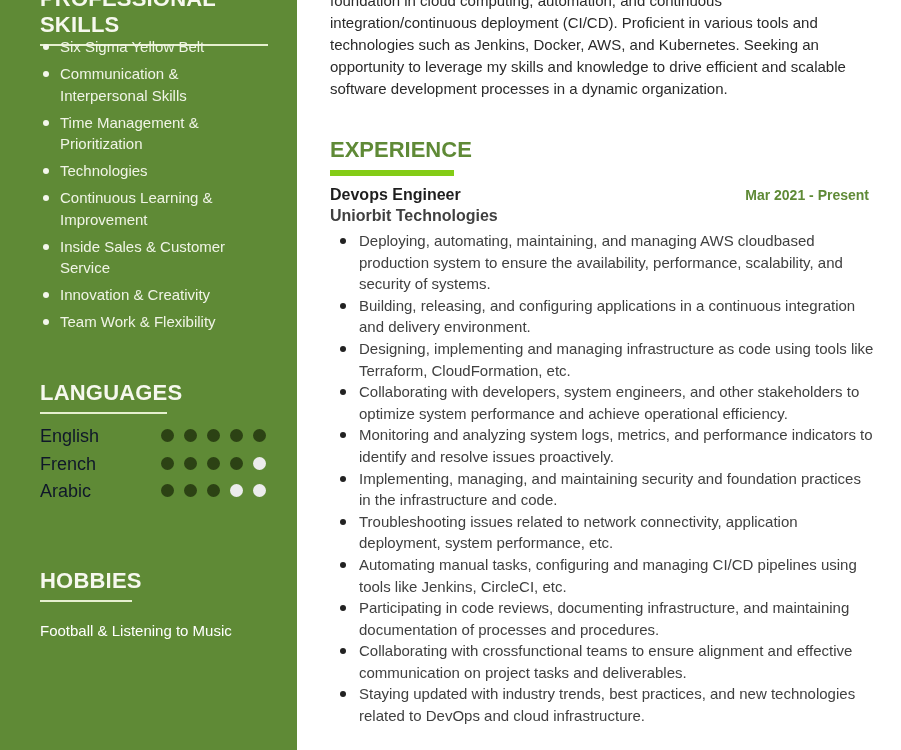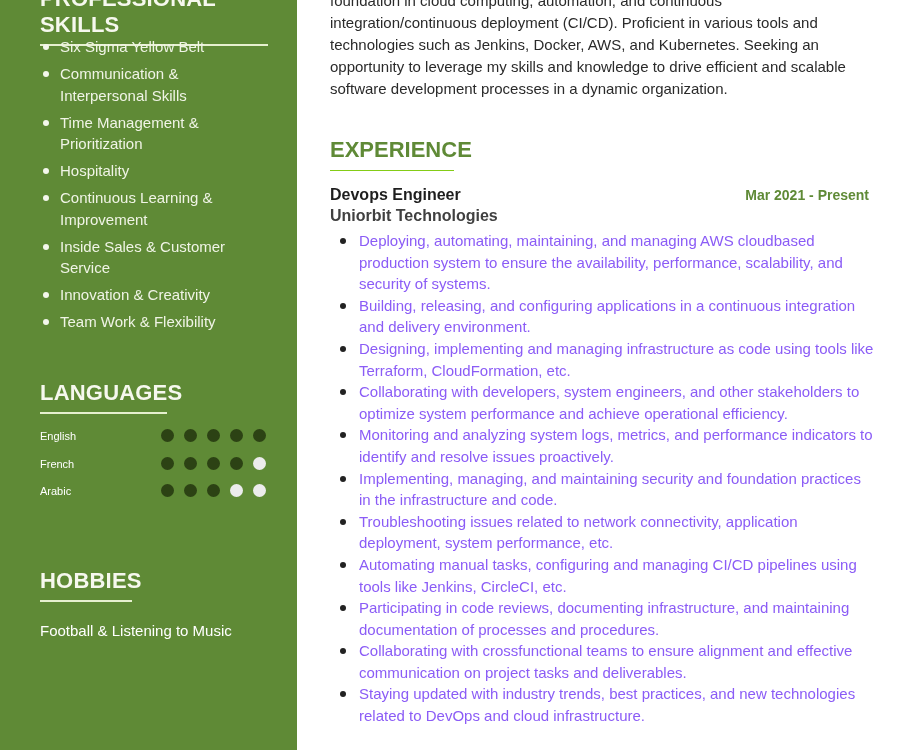--- a/index.html
+++ b/index.html
@@ -22,60 +22,60 @@
       margin-bottom: 5.5px; color: #f0f4e6;
     }
     .skills-list li .dot {
       position: absolute; left: 3px; top: 8px; width: 6px; height: 6px; border-radius: 50%;
       background: #f4f7ec;
     }
 
     .lang-heading { position: absolute; left: 40px; top: 380px; width: 127px; }
     .lang-list { position: absolute; left: 40px; top: 425px; width: 240px; }
     .lang-row { height: 27.5px; position: relative; }
-    .lang-name { font-size: 11px; line-height: 22px; color: #ffffff; }
+    .lang-name { font-size: 18px; line-height: 22px; color: #0f172a; }
     .lang-dots { position: absolute; left: 121px; top: 4px; display: flex; gap: 10px; }
     .ldot { width: 13px; height: 13px; border-radius: 50%; }
     .ldot.on { background: #2c4214; }
     .ldot.off { background: #ececec; }
 
     .hob-heading { position: absolute; left: 40px; top: 568px; width: 92px; }
     .hob-text { position: absolute; left: 40px; top: 620px; font-size: 15px; line-height: 22px; color: #ffffff; }
 
     .main { position: absolute; left: 330px; top: 0; width: 545px; color: #222; }
     .summary {
       position: absolute; left: 0; top: -10px; width: 540px;
       font-size: 15px; line-height: 22px; color: #2a2a2a;
     }
     .exp-heading {
       position: absolute; left: 0; top: 137px; font-size: 22px; color: #5f8a36;
-      line-height: 26px; padding-bottom: 7px; border-bottom: 1px solid #84cc16; width: 124px;
+      line-height: 26px; padding-bottom: 7px; border-bottom: 6px solid #84cc16; width: 124px;
     }
     .job-title { position: absolute; left: 0; top: 184px; font-size: 16px; font-weight: bold; color: #1e1e1e; line-height: 21px; }
     .job-date { position: absolute; right: 6px; top: 185px; font-size: 14px; font-weight: bold; color: #5f8a36; line-height: 20px; }
     .job-company { position: absolute; left: 0; top: 205px; font-size: 16px; font-weight: bold; color: #404040; line-height: 21px; }
     .duties { position: absolute; left: 0; top: 230px; width: 545px; list-style: none; }
     .duties li {
-      position: relative; padding-left: 29px; font-size: 15px; line-height: 21.6px; color: #8b5cf6;
+      position: relative; padding-left: 29px; font-size: 15px; line-height: 21.6px; color: #404040;
     }
     .duties li .bul {
       position: absolute; left: 10px; top: 8px; width: 6px; height: 6px; border-radius: 50%;
       background: #222;
     }
   </style>
 </head>
 <body>
 
 <aside class="sidebar">
   <h2 class="side-heading skills-heading">PROFESSIONAL SKILLS</h2>
   <ul class="skills-list">
     <li><span class="dot"></span><span>Six Sigma Yellow Belt</span></li>
     <li><span class="dot"></span><span>Communication &amp; Interpersonal Skills</span></li>
     <li><span class="dot"></span><span>Time Management &amp; Prioritization</span></li>
-    <li><span class="dot"></span><span>Hospitality</span></li>
+    <li><span class="dot"></span><span>Technologies</span></li>
     <li><span class="dot"></span><span>Continuous Learning &amp; Improvement</span></li>
     <li><span class="dot"></span><span>Inside Sales &amp; Customer Service</span></li>
     <li><span class="dot"></span><span>Innovation &amp; Creativity</span></li>
     <li><span class="dot"></span><span>Team Work &amp; Flexibility</span></li>
   </ul>
 
   <h2 class="side-heading lang-heading">LANGUAGES</h2>
   <div class="lang-list" id="lang-list">
     <div class="lang-row">
       <span class="lang-name">English</span>

